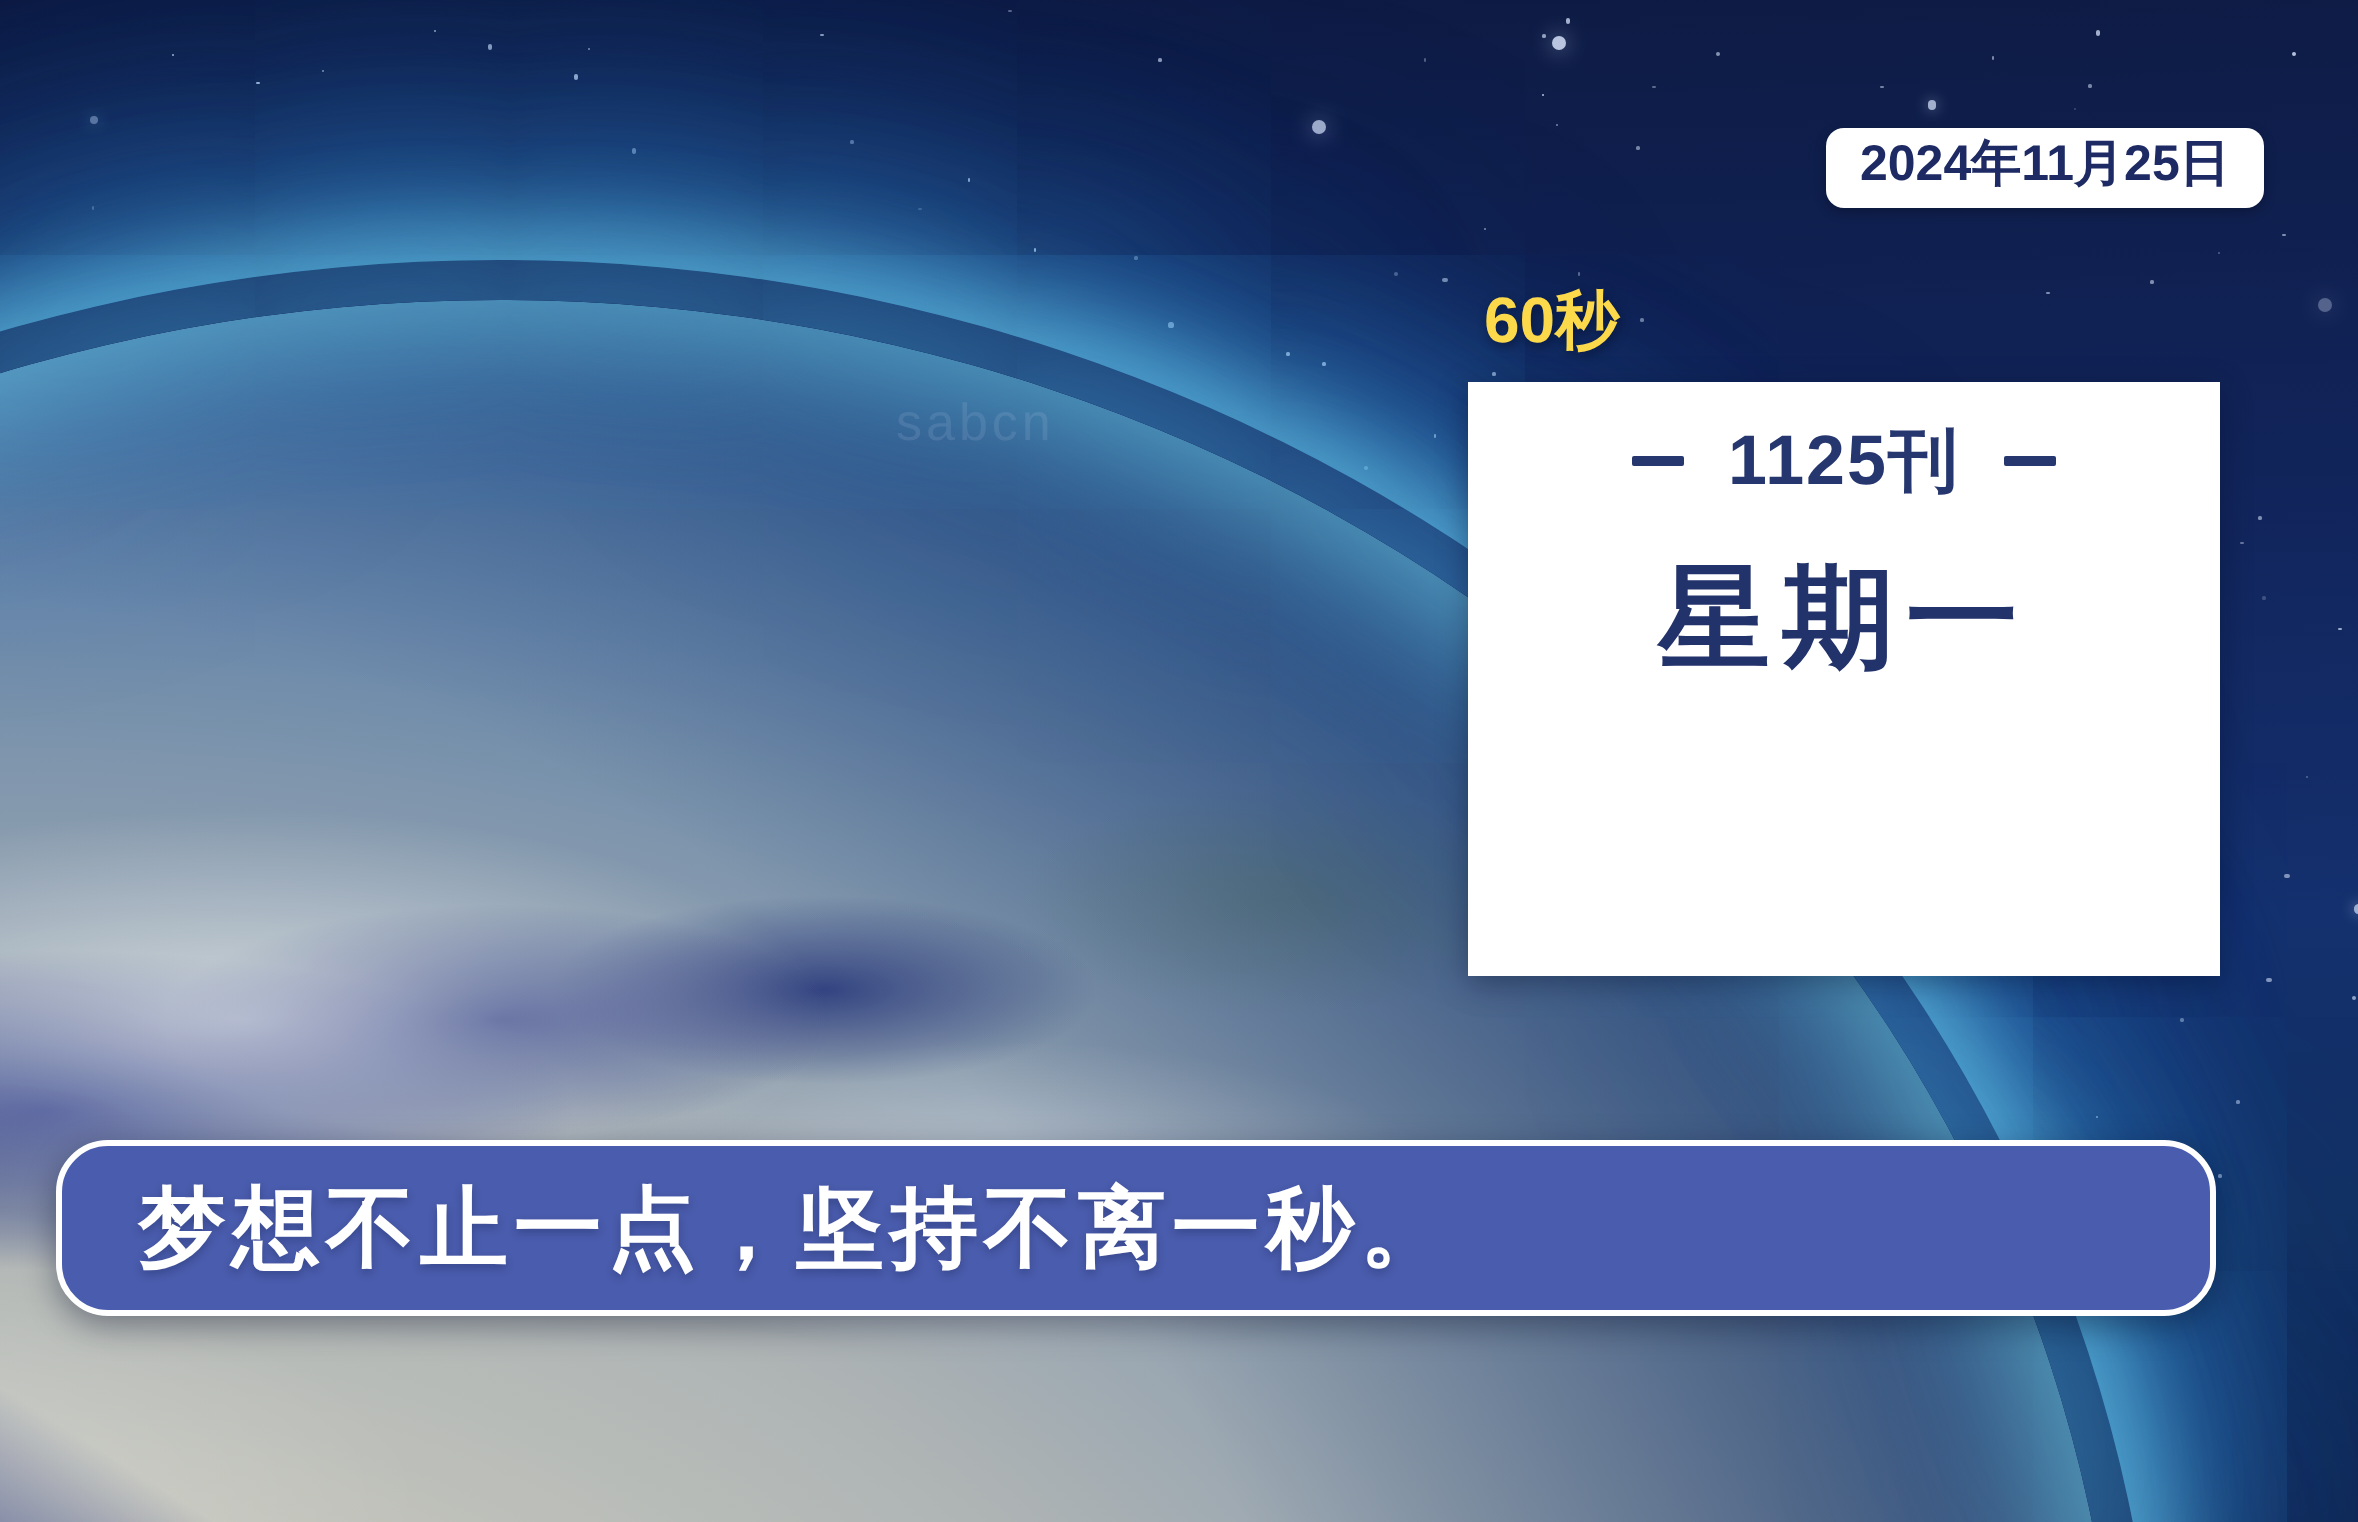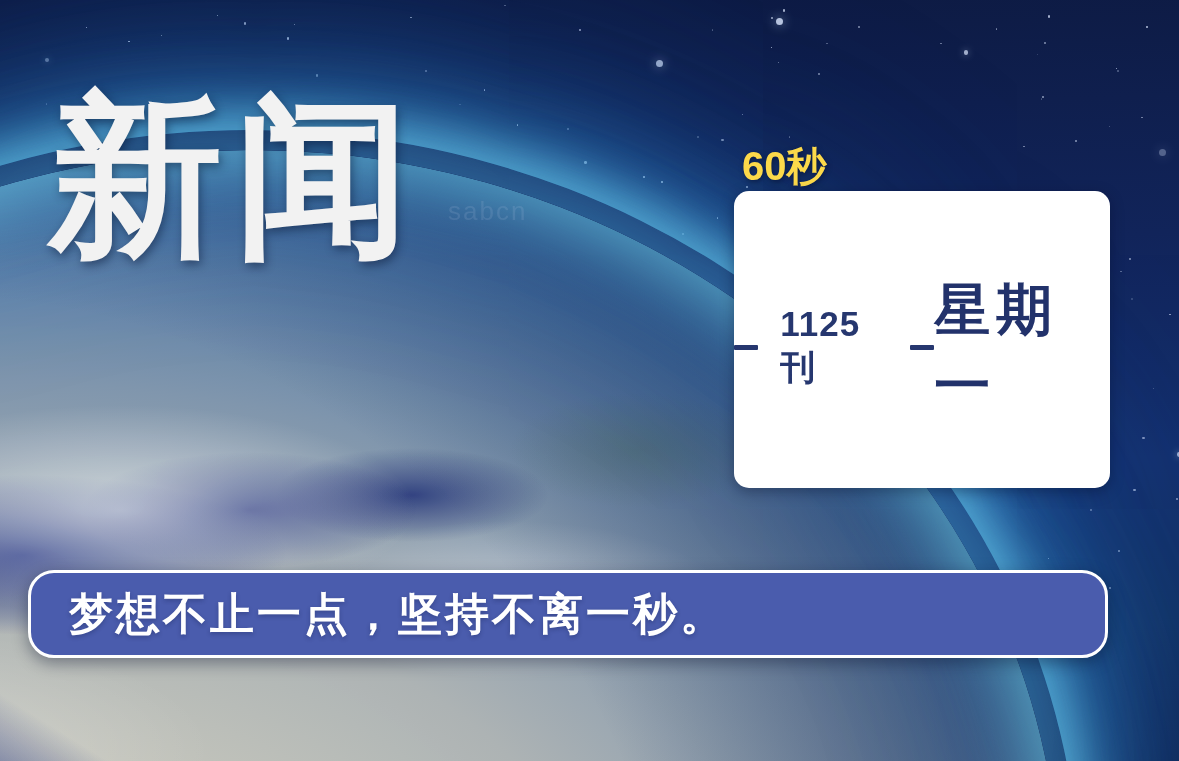--- a/index.html
+++ b/index.html
@@ -103,34 +103,33 @@
   .title-1{color:#fae96e;}
   .title-2{color:#f2f2f2;margin-top:-8px;}
 
   
   .tagline{
     position:absolute;left:742px;top:139px;
     display:flex;align-items:baseline;white-space:nowrap;
     text-shadow:1px 2px 5px rgba(5,15,45,0.55);
   }
   .tag-60{
-    font-size:40px;font-weight:900;color:#fcd94a;letter-spacing:0px;
+    font-size:32px;font-weight:900;color:#fcd94a;letter-spacing:0px;
   }
   .tag-rest{
     font-size:28px;font-weight:900;color:#ffffff;letter-spacing:1px;margin-left:8px;
   }
 
   
   .info-card{
     position:absolute;left:734px;top:191px;width:376px;height:297px;
     background:#ffffff;
     box-shadow:0 4px 14px rgba(3,10,35,0.35);
-    display:flex;flex-direction:row;align-items:center;
+    display:flex;flex-direction:column;align-items:center;
     color:#25356e;
-    border-radius:15px;
   }
   .issue-row{
     margin-top:16px;display:flex;align-items:center;gap:22px;
     font-size:35px;font-weight:800;letter-spacing:1px;color:#26376f;
   }
   .issue-dash{
     display:inline-block;width:26px;height:5px;background:#26376f;border-radius:1px;
   }
   .weekday{
     margin-top:18px;font-size:56px;font-weight:900;letter-spacing:6px;color:#22326b;
@@ -271,23 +270,23 @@
 
   <div class="atmo"></div>
   <div class="earth-wrap">
     <div class="earth-surface"></div>
     <div class="earth-terminator"></div>
     <div class="earth-rim"></div>
   </div>
 
   <div class="watermark">sabcn</div>
 
+  <div class="date-pill">2024年11月25日</div>
 
   <div class="title-block">
-    <div class="title-line title-2">新闻</div>
   </div>
 
   <div class="tagline">
     <span class="tag-60">60秒</span>
   </div>
 
   <div class="info-card">
     <div class="issue-row">
       <span class="issue-dash"></span>
       <span>1125刊</span>

